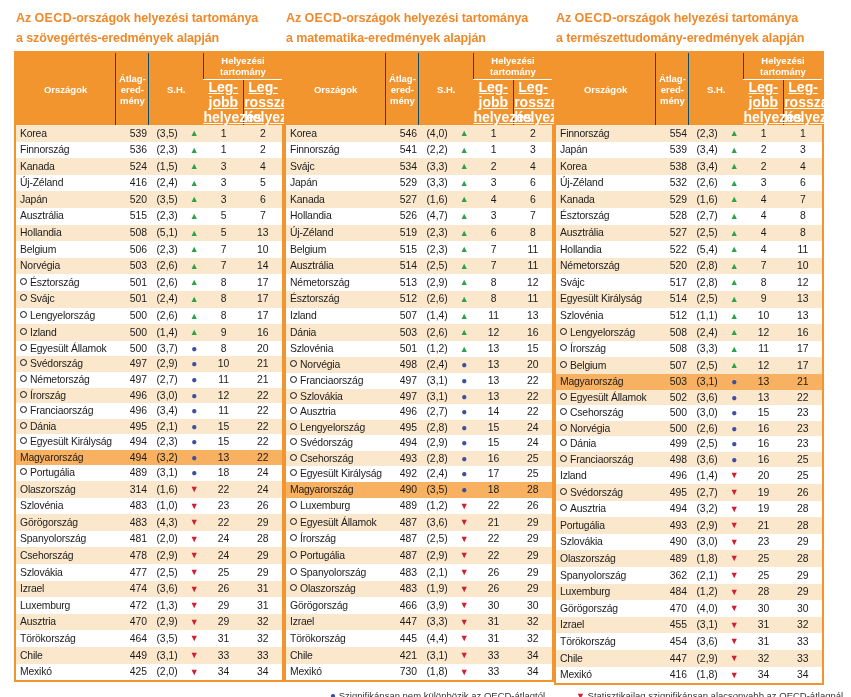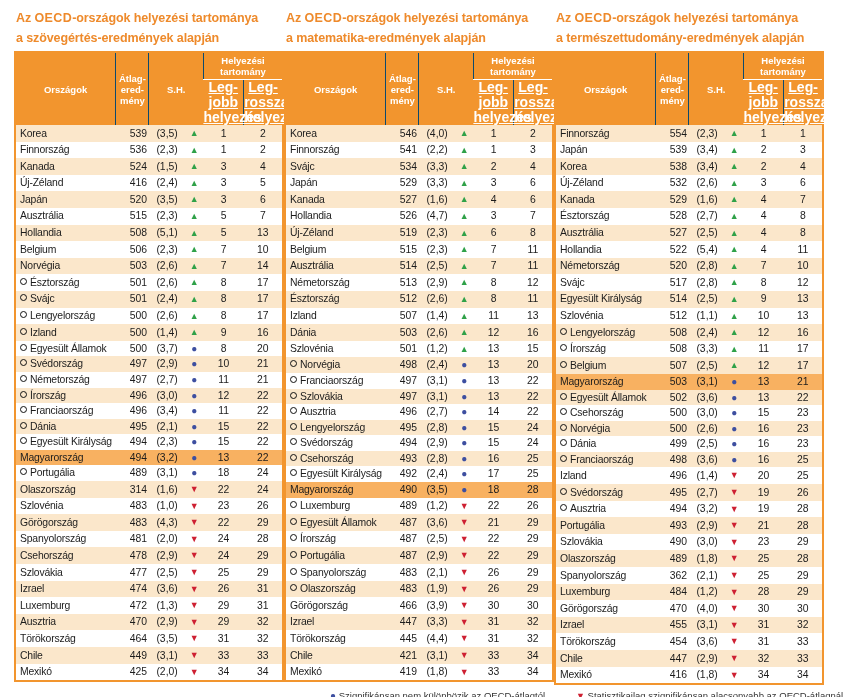--- a/index.html
+++ b/index.html
@@ -733,21 +733,21 @@
     <td class="c-name"><span class="c-country">Chile</span></td>
     <td class="c-score">421</td>
     <td class="c-se">(3,1)</td>
     <td class="c-trend"><span class="c-mark m-down">▼</span></td>
     <td class="c-best">33</td>
     <td class="c-worst">34</td>
   </tr>
 
   <tr>
     <td class="c-name"><span class="c-country">Mexikó</span></td>
-    <td class="c-score">419</td>
+    <td class="c-score">730</td>
     <td class="c-se">(1,8)</td>
     <td class="c-trend"><span class="c-mark m-down">▼</span></td>
     <td class="c-best">33</td>
     <td class="c-worst">34</td>
   </tr>
 </tbody>
     </table>
   </div>
 
   <div class="col">

